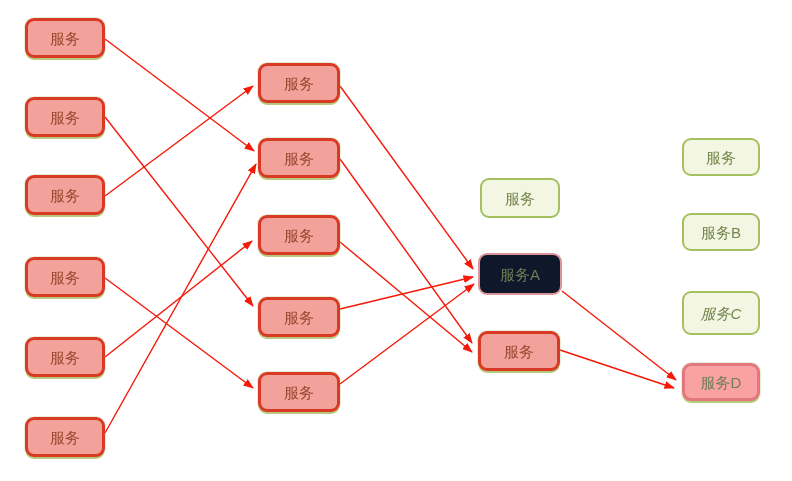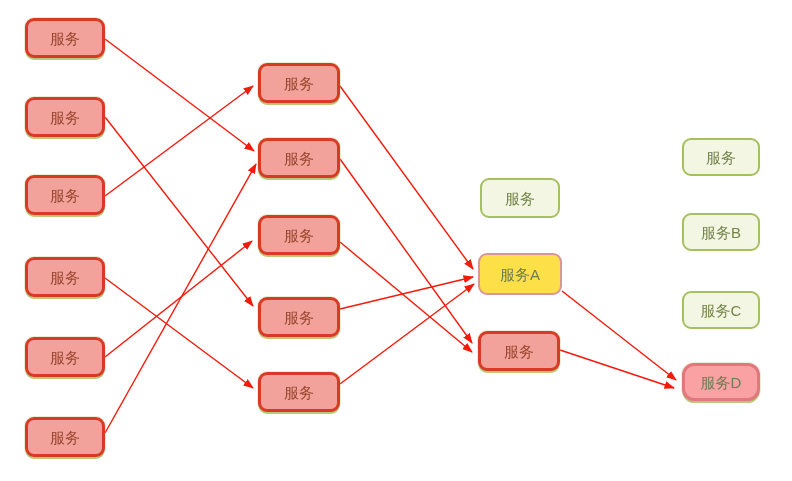--- a/index.html
+++ b/index.html
@@ -88,32 +88,32 @@
       </div>
       <div class="node" style="left: 258px; top: 297px; width: 82px; height: 40px; background: rgb(242, 162, 155); border-color: rgb(217, 58, 38); border-width: 3px; color: rgb(154, 70, 47); box-shadow: rgba(169, 189, 95, 0.8) 0px 2.5px 0px -0.5px, rgba(169, 189, 95, 0.25) 0px 0px 0px 1px;">
         <span>服务</span>
       </div>
       <div class="node" style="left: 258px; top: 372px; width: 82px; height: 40px; background: rgb(242, 162, 155); border-color: rgb(217, 58, 38); border-width: 3px; color: rgb(154, 70, 47); box-shadow: rgba(169, 189, 95, 0.8) 0px 2.5px 0px -0.5px, rgba(169, 189, 95, 0.25) 0px 0px 0px 1px;">
         <span>服务</span>
       </div>
       <div class="node" style="left: 480px; top: 178px; width: 80px; height: 40px; background: rgb(242, 246, 227); border-color: rgb(165, 192, 95); border-width: 2.5px; color: rgb(118, 133, 75);">
         <span>服务</span>
       </div>
-      <div class="node" style="left: 478px; top: 253px; width: 84px; height: 42px; background: #fde047; border-color: rgb(218, 148, 154); border-width: 2.5px; color: rgb(111, 125, 85);">
+      <div class="node" style="left: 478px; top: 253px; width: 84px; height: 42px; background: #0f172a; border-color: rgb(218, 148, 154); border-width: 2.5px; color: rgb(111, 125, 85);">
         <span>服务A</span>
       </div>
       <div class="node" style="left: 478px; top: 331px; width: 82px; height: 40px; background: rgb(242, 162, 155); border-color: rgb(217, 58, 38); border-width: 3px; color: rgb(154, 70, 47); box-shadow: rgba(169, 189, 95, 0.8) 0px 2.5px 0px -0.5px, rgba(169, 189, 95, 0.25) 0px 0px 0px 1px;">
         <span>服务</span>
       </div>
       <div class="node" style="left: 682px; top: 138px; width: 78px; height: 38px; background: rgb(242, 246, 227); border-color: rgb(165, 192, 95); border-width: 2.5px; color: rgb(118, 133, 75);">
         <span>服务</span>
       </div>
       <div class="node" style="left: 682px; top: 213px; width: 78px; height: 38px; background: rgb(242, 246, 227); border-color: rgb(165, 192, 95); border-width: 2.5px; color: rgb(118, 133, 75);">
         <span>服务B</span>
       </div>
-      <div class="node" style="left: 682px; top: 291px; width: 78px; height: 38px; background: rgb(242, 246, 227); border-color: rgb(165, 192, 95); border-width: 2.5px; color: rgb(118, 133, 75);">
+      <div class="node" style="left: 682px; top: 291px; width: 78px; height: 44px; background: rgb(242, 246, 227); border-color: rgb(165, 192, 95); border-width: 2.5px; color: rgb(118, 133, 75); font-style: italic;">
         <span>服务C</span>
       </div>
-      <div class="node" style="left: 682px; top: 363px; width: 78px; height: 38px; background: rgb(249, 161, 163); border-color: rgb(224, 120, 126); border-width: 3px; color: rgb(111, 125, 85); box-shadow: rgba(169, 189, 95, 0.8) 0px 2.5px 0px -0.5px, rgba(169, 189, 95, 0.25) 0px 0px 0px 1px; border-radius: 12px;">
+      <div class="node" style="left: 682px; top: 363px; width: 78px; height: 38px; background: rgb(249, 161, 163); border-color: rgb(224, 120, 126); border-width: 3px; color: rgb(111, 125, 85); box-shadow: rgba(169, 189, 95, 0.8) 0px 2.5px 0px -0.5px, rgba(169, 189, 95, 0.25) 0px 0px 0px 1px;">
         <span>服务D</span>
       </div>
     </div>
 </div>
 
 </body></html>

